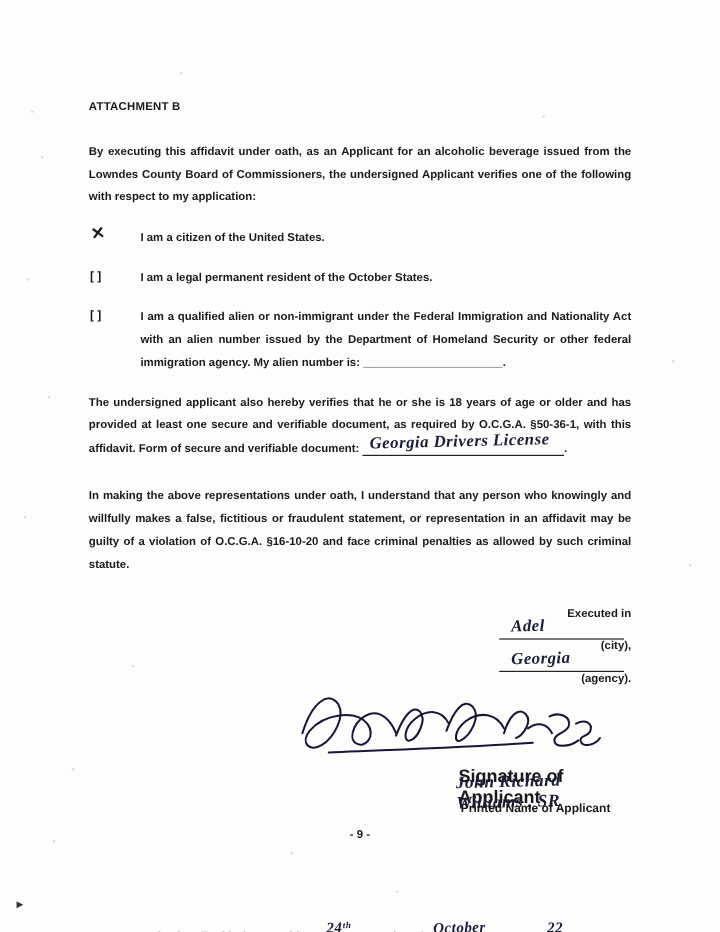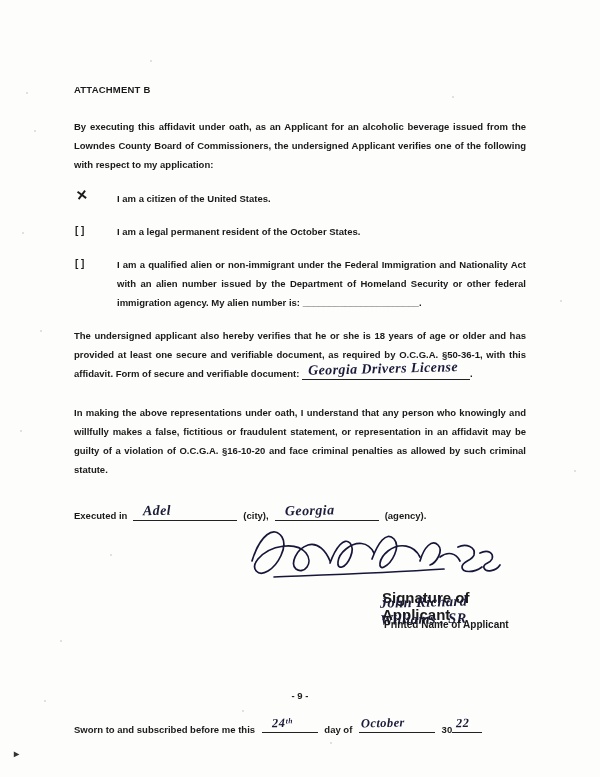--- a/index.html
+++ b/index.html
@@ -99,20 +99,21 @@
     border-bottom: 1px solid #222;
     display: inline-block;
   }
   
   .exec-line {
     margin-top: 26px;
     font-size: 9.5px;
     display: flex;
     align-items: flex-end;
     white-space: nowrap;
+    flex-direction: column;
   }
   .exec-blank {
     display: inline-block;
     border-bottom: 1px solid #222;
     position: relative;
     height: 15px;
   }
   .exec-blank .hand {
     position: absolute;
     left: 10px;

